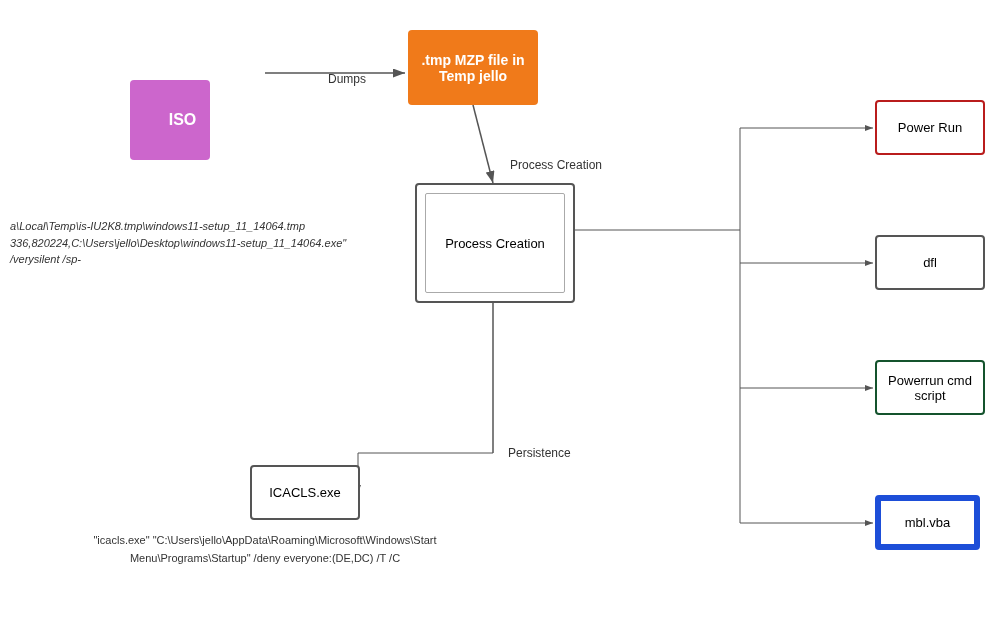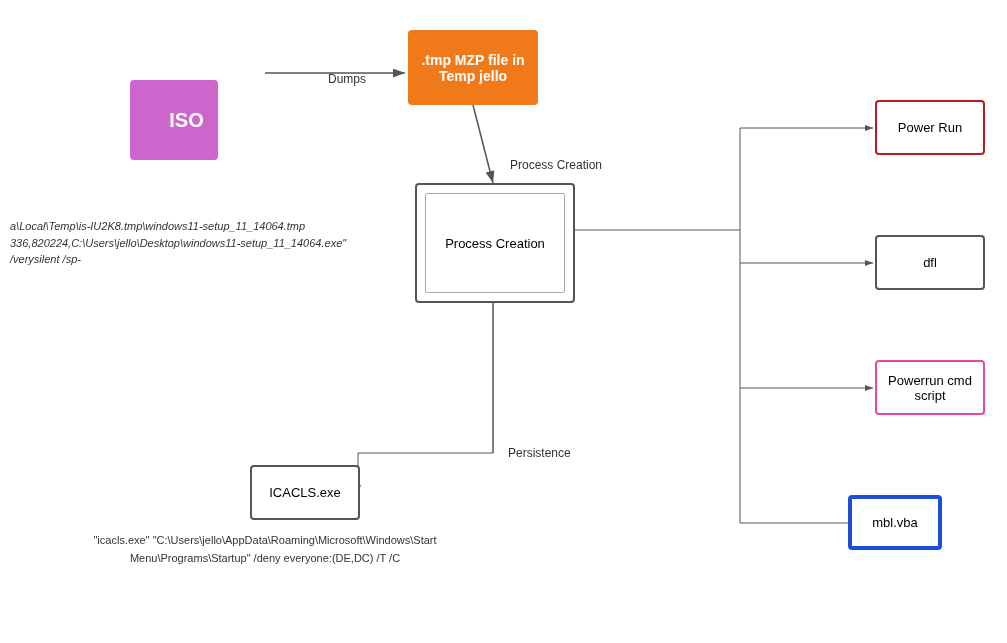--- a/index.html
+++ b/index.html
@@ -28,29 +28,29 @@
       position: absolute;
       display: flex;
       align-items: center;
       justify-content: center;
       text-align: center;
       border: 2px solid #555;
       background: #fff;
       border-radius: 4px;
     }
     .node-iso {
-      width: 88px;
+      width: 80px;
       height: 80px;
       background: #cc66cc;
       border: none;
       border-radius: 4px;
       left: 130px;
       top: 80px;
       color: #fff;
-      font-size: 20px;
+      font-size: 16px;
       font-weight: bold;
       padding-left: 25px;
     }
     .node-loader {
       width: 90px;
       height: 70px;
       background: #e87fd4;
       border: none;
       border-radius: 4px;
       left: 175px;
@@ -101,29 +101,29 @@
       left: 875px;
       top: 235px;
       border: 2px solid #555;
       background: #fff;
     }
     .node-powerrun-cmd {
       width: 110px;
       height: 55px;
       left: 875px;
       top: 360px;
-      border: 2px solid #ec4899;
+      border: 2px solid #14532d;
       background: #fff;
     }
     .node-mbl-vba {
-      width: 94px;
-      height: 55px;
-      left: 848px;
+      width: 105px;
+      height: 55px;
+      left: 875px;
       top: 495px;
-      border: 4px solid #1d4ed8;
+      border: 6px solid #1d4ed8;
       background: #fff;
     }
     .label {
       position: absolute;
       color: #333;
       font-size: 12px;
     }
     .label-dumps {
       left: 308px;
       top: 72px;

